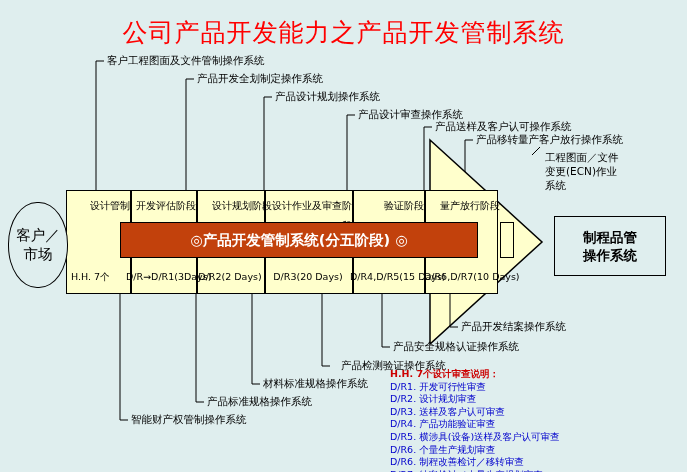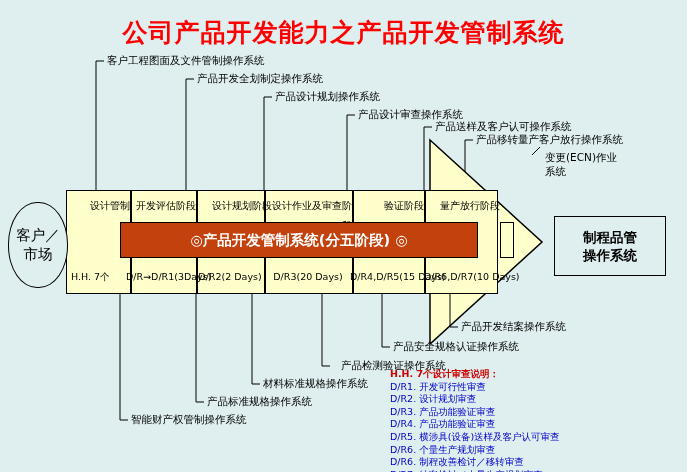--- a/index.html
+++ b/index.html
@@ -9,21 +9,21 @@
     font-family:"DejaVu Sans","Liberation Sans",sans-serif;
     overflow:hidden;
     position:relative;
   }
   #root{position:absolute;left:0;top:0;width:687px;height:472px;}
   .abs{position:absolute;}
 
   
   #title{
     left:0;top:16px;width:687px;text-align:center;
-    color:#ff0000;font-size:25px;font-weight:bold;
+    color:#ff0000;font-size:25px;font-weight:normal;
     font-family:"DejaVu Sans","Liberation Sans",sans-serif;
     letter-spacing:1px;
   }
 
   
   .callout{
     font-size:10.5px;color:#000;white-space:nowrap;line-height:13px;
   }
   .callout.multi{white-space:normal;line-height:14px;}
 
@@ -167,36 +167,37 @@
   </div>
 
   <div class="abs callout" style="left:107px;top:54px">客户工程图面及文件管制操作系统</div>
   <div class="abs callout" style="left:197px;top:72px">产品开发全划制定操作系统</div>
   <div class="abs callout" style="left:275px;top:90px">产品设计规划操作系统</div>
   <div class="abs callout" style="left:358px;top:108px">产品设计审查操作系统</div>
   <div class="abs callout" style="left:435px;top:120px">产品送样及客户认可操作系统</div>
   <div class="abs callout" style="left:476px;top:133px">产品移转量产客户放行操作系统</div>
 
   <div class="abs callout multi" style="left:545px;top:150px;width:120px">
+    <div>工程图面／文件</div>
     <div>变更(ECN)作业</div>
     <div>系统</div>
   </div>
 
   <div class="abs callout" style="left:131px;top:413px">智能财产权管制操作系统</div>
   <div class="abs callout" style="left:207px;top:395px">产品标准规格操作系统</div>
   <div class="abs callout" style="left:263px;top:377px">材料标准规格操作系统</div>
   <div class="abs callout" style="left:341px;top:359px">产品检测验证操作系统</div>
   <div class="abs callout" style="left:393px;top:340px">产品安全规格认证操作系统</div>
   <div class="abs callout" style="left:461px;top:320px">产品开发结案操作系统</div>
 
   <div class="abs" id="legend">
     <div class="head">H.H. 7个设计审查说明：</div>
     <div class="ln">D/R1. 开发可行性审查</div>
     <div class="ln">D/R2. 设计规划审查</div>
-    <div class="ln">D/R3. 产品功能验证审查</div>
+    <div class="ln">D/R3. 送样及客户认可审查</div>
     <div class="ln">D/R4. 产品功能验证审查</div>
     <div class="ln">D/R5. 横涉具(设备)送样及客户认可审查</div>
     <div class="ln">D/R6. 个量生产规划审查</div>
     <div class="ln">D/R6. 制程改善检讨／移转审查</div>
     <div class="ln">D/R7. 结案检讨／大量生产规划审查</div>
   </div>
 
 </div>
 
 </body></html>

